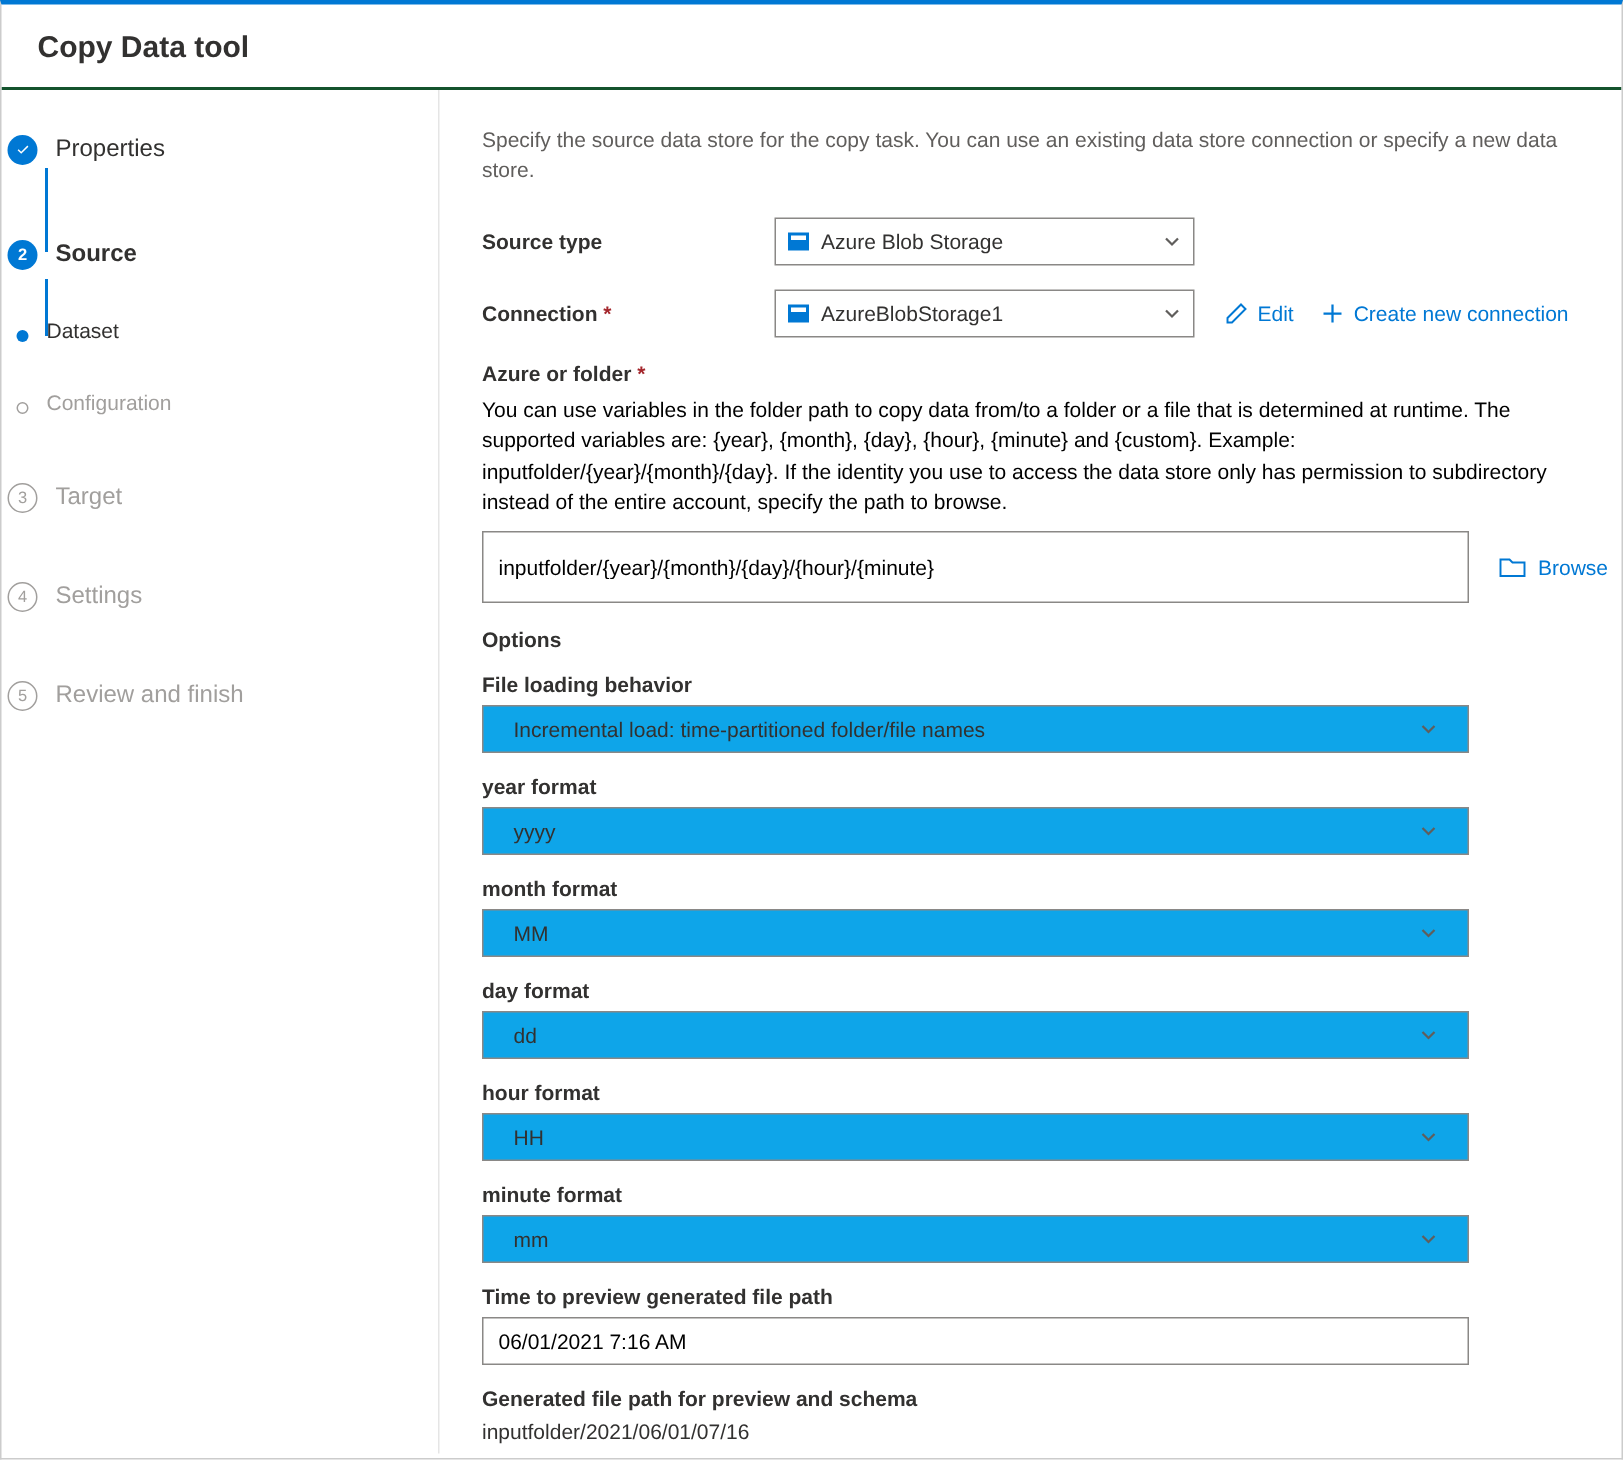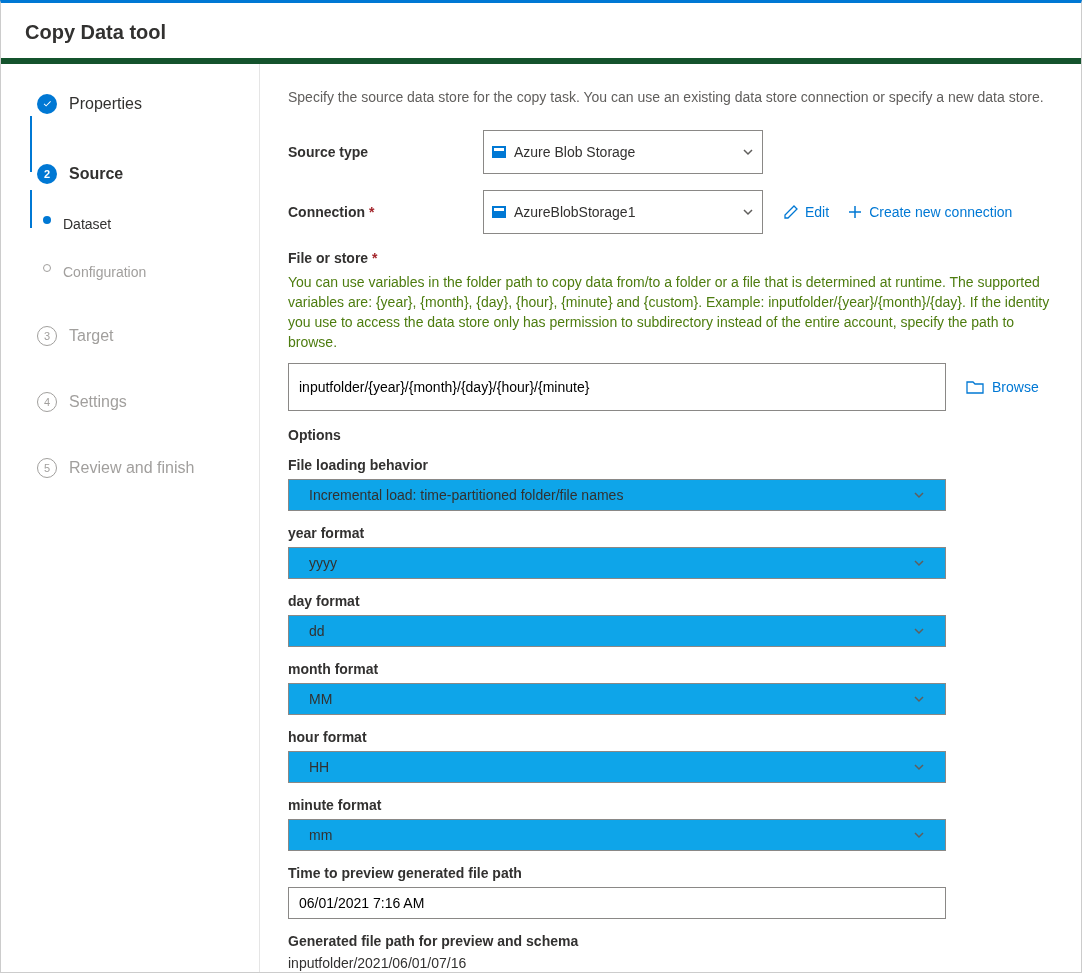--- a/index.html
+++ b/index.html
@@ -1,55 +1,55 @@
 <!DOCTYPE html>
 <html><head>
 <meta charset="utf-8">
 <style>
 *{box-sizing:border-box;margin:0;padding:0}
 body{font-family:"Segoe UI",Arial,sans-serif;font-size:14px;color:#323130;background:#fff;width:1082px;height:973px;border:1px solid #ccc;border-top:3px solid #0078d4;overflow:hidden}
-.header{padding:18px 24px 14px;font-size:20px;font-weight:600;color:#323130;border-bottom:6px solid #14532d}
+.header{padding:18px 24px 14px;font-size:20px;font-weight:600;color:#323130;border-bottom:2px solid #14532d}
 .layout{display:flex;height:calc(100% - 60px)}
-.sidebar{width:259px;padding:24px 10px 20px 36px;border-right:1px solid #e5e5e5;position:relative}
+.sidebar{width:292px;padding:24px 10px 20px 4px;border-right:1px solid #e5e5e5;position:relative}
 .step{display:flex;align-items:center;gap:12px;padding:6px 0;cursor:pointer;font-size:16px}
 .step .dot,.step .circle{width:20px;height:20px;border-radius:50%;display:inline-flex;align-items:center;justify-content:center;font-size:11px;flex-shrink:0;position:relative;z-index:2;background:#fff}
 .step .dot{background:#0078d4;color:#fff;font-weight:700}
 .step .circle{border:1px solid #a19f9d;color:#a19f9d}
 .step.completed .dot svg{width:11px;height:11px;fill:#fff}
 .step.current .dot{font-weight:600}
 .step.current .label{font-weight:600}
 .step.inactive .label{color:#a19f9d}
 .step.completed .label{color:#323130}
-.substep{display:flex;align-items:flex-start;gap:12px;padding:6px 0 6px 6px;font-size:14px}
+.substep{display:flex;align-items:flex-end;gap:12px;padding:6px 0 6px 6px;font-size:14px}
 .substep .subdot{width:8px;height:8px;border-radius:50%;flex-shrink:0;position:relative;z-index:2}
 .substep.active .subdot{background:#0078d4}
 .substep.inactive .subdot{background:#fff;border:1px solid #a19f9d}
 .substep.active .label{color:#323130}
 .substep.inactive .label{color:#a19f9d}
 .line{position:absolute;left:29px;width:2px;background:#0078d4;z-index:1}
 .line1{top:52px;height:56px}
 .line2{top:126px;height:38px}
 .spacer{height:38px}
 .content{flex:1;padding:24px 28px 20px;overflow:auto}
 h1{font-size:22px;font-weight:600;margin-bottom:14px}
 .desc{color:#605e5c;margin-bottom:22px;line-height:1.4}
 .row{display:flex;align-items:center;margin-bottom:16px}
 .row .flabel{width:195px;font-weight:600}
 .req{color:#a4262c}
-.select{display:flex;align-items:center;justify-content:space-between;border:1px solid #8a8886;height:44px;padding:0 8px;width:280px;cursor:pointer;background:#fff}
+.select{display:flex;align-items:center;justify-content:space-between;border:1px solid #8a8886;height:32px;padding:0 8px;width:280px;cursor:pointer;background:#fff}
 .select .sv{display:flex;align-items:center;gap:8px}
 .storage-icon{width:14px;height:12px;background:#0078d4;display:inline-block;position:relative}
 .storage-icon::before{content:"";position:absolute;top:2px;left:2px;right:2px;height:3px;background:#fff}
 .chev{width:12px;height:12px}
 .chev path{stroke:#605e5c;stroke-width:1.5;fill:none}
 .actions{display:flex;align-items:center;gap:18px;margin-left:20px}
 .link{color:#0078d4;display:flex;align-items:flex-end;gap:6px;cursor:pointer}
 .link svg{width:16px;height:16px}
 .section-label{font-weight:600;margin-bottom:6px;margin-top:6px}
-.help{color:#4d7c0f;line-height:1.45;margin-bottom:10px}
+.help{color:#000000;line-height:1.45;margin-bottom:10px}
 .input-row{display:flex;align-items:center;gap:20px;margin-bottom:16px}
 .tinput{border:1px solid #8a8886;height:48px;padding:0 10px;font-family:inherit;font-size:14px;flex:1;background:#fff}
 .browse{color:#0078d4;display:flex;align-items:center;gap:8px;cursor:pointer}
 .options-title{font-weight:600;margin:6px 0 14px}
 .fgroup{margin-bottom:14px}
 .flabel2{font-weight:600;margin-bottom:6px}
 .wide-select{display:flex;align-items:center;justify-content:space-between;border:1px solid #8a8886;height:32px;padding:0 20px;width:658px;cursor:pointer;background:#0ea5e9}
 .wide-input{border:1px solid #8a8886;height:32px;padding:12px 10px;width:658px;font-family:inherit;font-size:14px;background:#fff}
 .preview-val{margin-top:6px;color:#323130}
 </style>
@@ -151,21 +151,21 @@
         </span>
         <span class="link">
           <svg viewBox="0 0 16 16">
               <path stroke="#0078d4" stroke-width="1.5" d="M8 2v12M2 8h12"></path>
             </svg>
           <span>Create new connection</span>
         </span>
       </div>
     </div>
 
-    <div class="section-label"><span>File or store</span> <span class="req">*</span></div>
+    <div class="section-label"><span>Azure or folder</span> <span class="req">*</span></div>
     <p class="help">You can use variables in the folder path to copy data from/to a folder or a file that is determined at runtime. The supported variables are: {year}, {month}, {day}, {hour}, {minute} and {custom}. Example: inputfolder/{year}/{month}/{day}. If the identity you use to access the data store only has permission to subdirectory instead of the entire account, specify the path to browse.</p>
     <div class="input-row">
       <input class="tinput" style="width: 658px; flex: 0 0 658px;" value="inputfolder/{year}/{month}/{day}/{hour}/{minute}">
       <span class="browse">
         <svg width="18" height="16" viewBox="0 0 18 14">
             <path fill="none" stroke="#0078d4" stroke-width="1.3" d="M1 2h6l2 2h8v9H1z"></path>
           </svg>
         <span>Browse</span>
       </span>
     </div>
@@ -186,33 +186,33 @@
       <div class="flabel2">year format</div>
       <div class="wide-select">
         <span>yyyy</span>
         <svg class="chev" viewBox="0 0 12 12">
             <path d="M2 4l4 4 4-4"></path>
           </svg>
       </div>
     </div>
 
     <div class="fgroup">
+      <div class="flabel2">month format</div>
+      <div class="wide-select">
+        <span>MM</span>
+        <svg class="chev" viewBox="0 0 12 12">
+            <path d="M2 4l4 4 4-4"></path>
+          </svg>
+      </div>
+    </div>
+
+    <div class="fgroup">
       <div class="flabel2">day format</div>
       <div class="wide-select">
         <span>dd</span>
-        <svg class="chev" viewBox="0 0 12 12">
-            <path d="M2 4l4 4 4-4"></path>
-          </svg>
-      </div>
-    </div>
-
-    <div class="fgroup">
-      <div class="flabel2">month format</div>
-      <div class="wide-select">
-        <span>MM</span>
         <svg class="chev" viewBox="0 0 12 12">
             <path d="M2 4l4 4 4-4"></path>
           </svg>
       </div>
     </div>
 
     <div class="fgroup">
       <div class="flabel2">hour format</div>
       <div class="wide-select">
         <span>HH</span>

